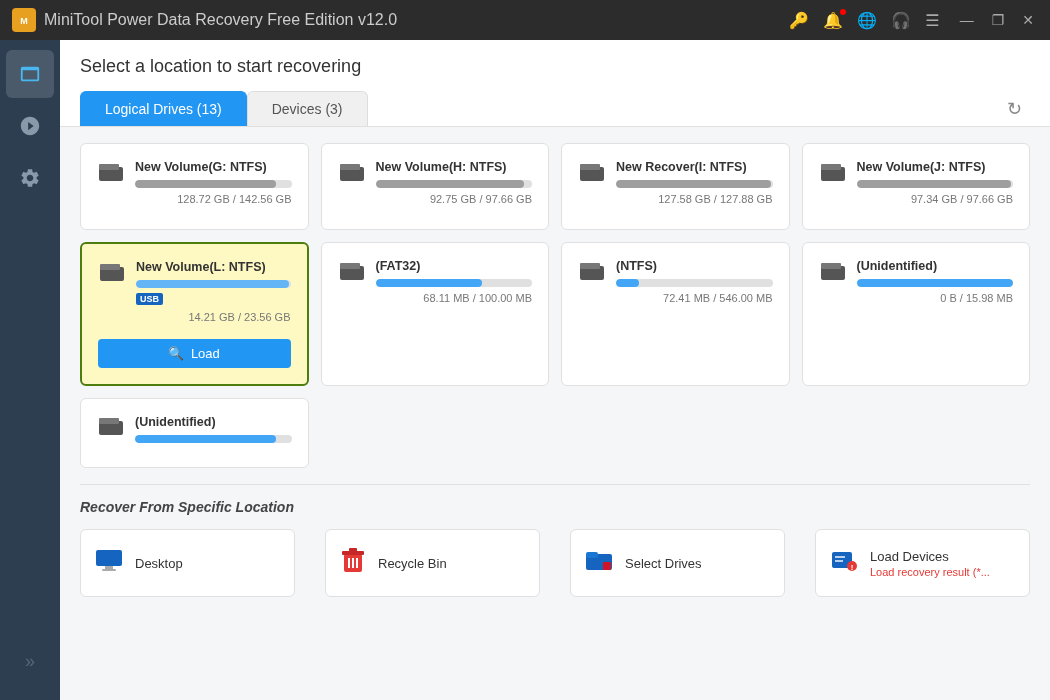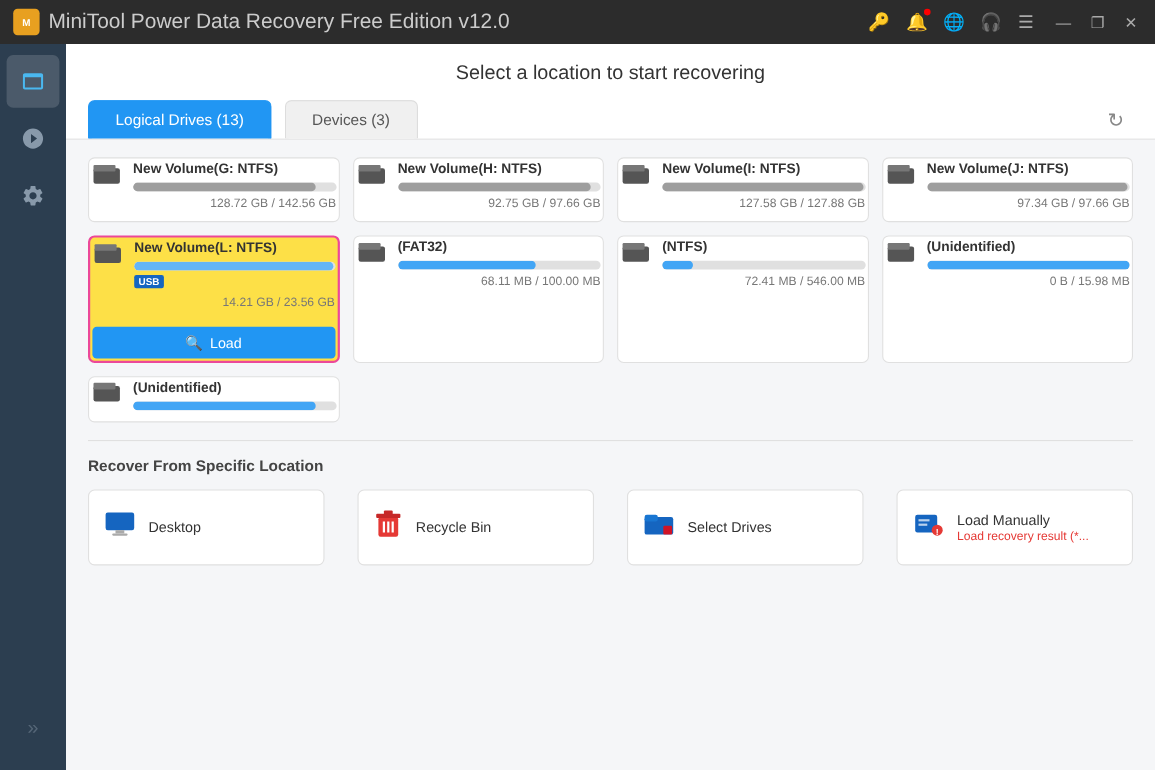--- a/index.html
+++ b/index.html
@@ -17,21 +17,21 @@
     .title-bar-logo {
       width: 24px; height: 24px;
       background: #e8a020;
       border-radius: 4px;
       display: flex; align-items: center; justify-content: center;
       margin-right: 8px;
       font-size: 12px; color: white; font-weight: bold;
     }
     .title-bar-text {
       color: #cccccc;
-      font-size: 19px;
+      font-size: 16px;
       flex: 1;
     }
     .title-bar-icons {
       display: flex;
       align-items: center;
       gap: 14px;
     }
     .title-bar-icon {
       color: #aaa;
       font-size: 16px;
@@ -106,28 +106,28 @@
       overflow: hidden;
     }
 
     
     .content-header {
       background: white;
       padding: 16px 20px 0 20px;
       border-bottom: 1px solid #e0e0e0;
     }
     .page-title {
-      text-align: center;
+      text-align: left;
       font-size: 18px;
       color: #333;
       margin-bottom: 14px;
     }
     .tabs {
       display: flex;
-      gap: 12px;
+      gap: 0;
     }
     .tab {
       padding: 9px 24px;
       font-size: 14px;
       cursor: pointer;
       border-radius: 6px 6px 0 0;
       border: 1px solid #ddd;
       border-bottom: none;
       background: #f0f0f0;
       color: #555;
@@ -160,27 +160,27 @@
     .drive-grid {
       display: grid;
       grid-template-columns: repeat(4, 1fr);
       gap: 12px;
       margin-bottom: 16px;
     }
     .drive-card {
       background: white;
       border: 1px solid #e0e0e0;
       border-radius: 6px;
-      padding: 2px;
+      padding: 16px;
       cursor: pointer;
       position: relative;
     }
     .drive-card.selected {
-      border: 2px solid #ec4899;
-      background: #fde047;
+      border: 2px solid #4d7c0f;
+      background: #fef9c3;
     }
     .drive-card-inner {
       display: flex;
       flex-direction: column;
     }
     .drive-header {
       display: flex;
       align-items: flex-start;
       gap: 10px;
       margin-bottom: 8px;
@@ -247,20 +247,21 @@
       border-top: 1px solid #e0e0e0;
       margin: 4px 0 14px 0;
     }
 
     
     .recover-title {
       font-size: 14px;
       font-weight: 600;
       color: #444;
       margin-bottom: 14px;
+      font-style: italic;
     }
     .recover-grid {
       display: grid;
       grid-template-columns: repeat(4, 1fr);
       gap: 30px;
     }
     .recover-card {
       background: white;
       border: 1px solid #e0e0e0;
       border-radius: 6px;
@@ -392,21 +393,21 @@
           <div class="drive-card">
       <div class="drive-card-inner">
         <div class="drive-header">
           <div class="drive-icon">
             <svg width="28" height="24" viewBox="0 0 28 24">
                     <rect x="2" y="7" width="24" height="14" rx="2" fill="#555"></rect>
                     <rect x="2" y="4" width="20" height="6" rx="1" fill="#777"></rect>
                   </svg>
           </div>
           <div class="drive-info">
-            <div class="drive-name">New Volume(I: NTFS)</div>
+            <div class="drive-name">New Recover(I: NTFS)</div>
             <div class="drive-bar-bg">
                     <div class="drive-bar-fill" style="width:99%;background:#9E9E9E;"></div>
                   </div>
 
             <div class="drive-size">127.58 GB / 127.88 GB</div>
           </div>
         </div>
 
       </div>
           </div>
@@ -580,21 +581,21 @@
           </div>
           <div class="recover-card">
     <div class="recover-icon"><svg width="28" height="24" viewBox="0 0 28 24">
                 <rect x="2" y="4" width="20" height="16" rx="2" fill="#1565C0"></rect>
                 <rect x="5" y="8" width="10" height="2" fill="white" opacity="0.7"></rect>
                 <rect x="5" y="12" width="8" height="2" fill="white" opacity="0.7"></rect>
                 <circle cx="22" cy="18" r="5" fill="#e53935"></circle>
                 <text x="22" y="22" text-anchor="middle" font-size="8" fill="white" font-weight="bold">!</text>
               </svg></div>
     <div>
-      <div class="recover-label">Load Manually</div>
+      <div class="recover-label">Load Devices</div>
       <div class="recover-sub">Load recovery result (*...</div>
     </div>
           </div>
         </div>
 
     </div>
   </div>
 </div>
 
 </body></html>

